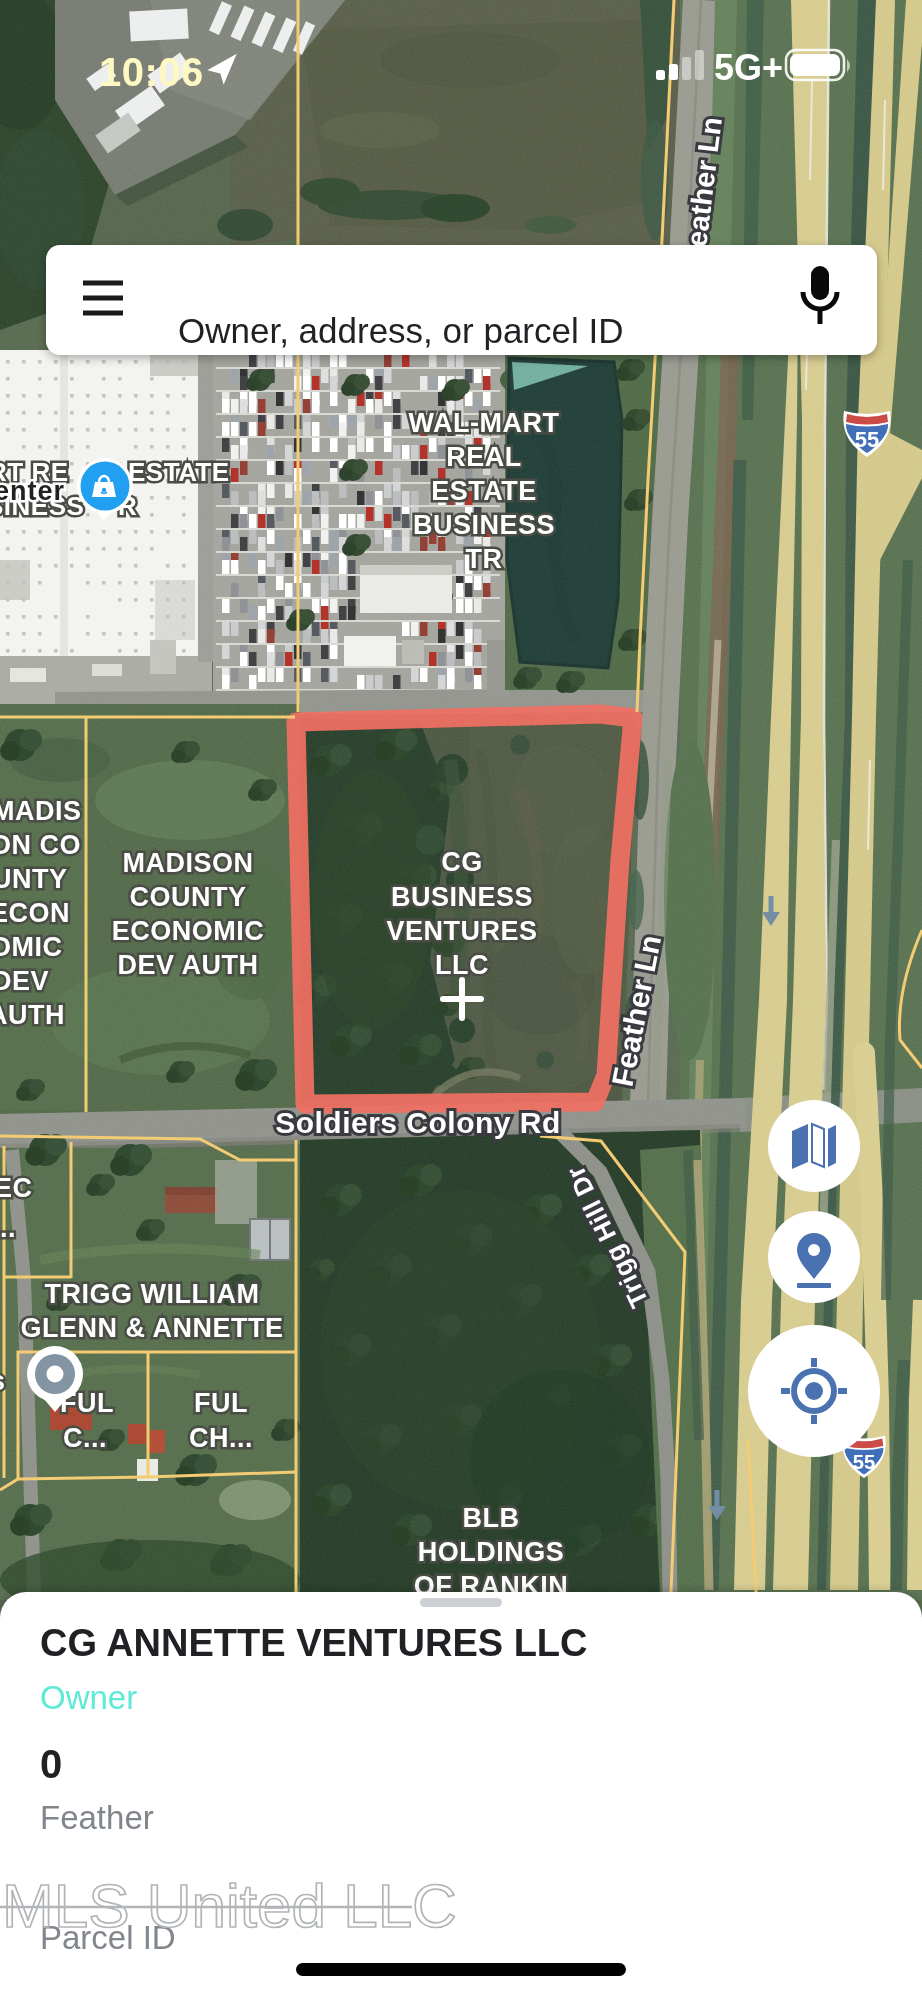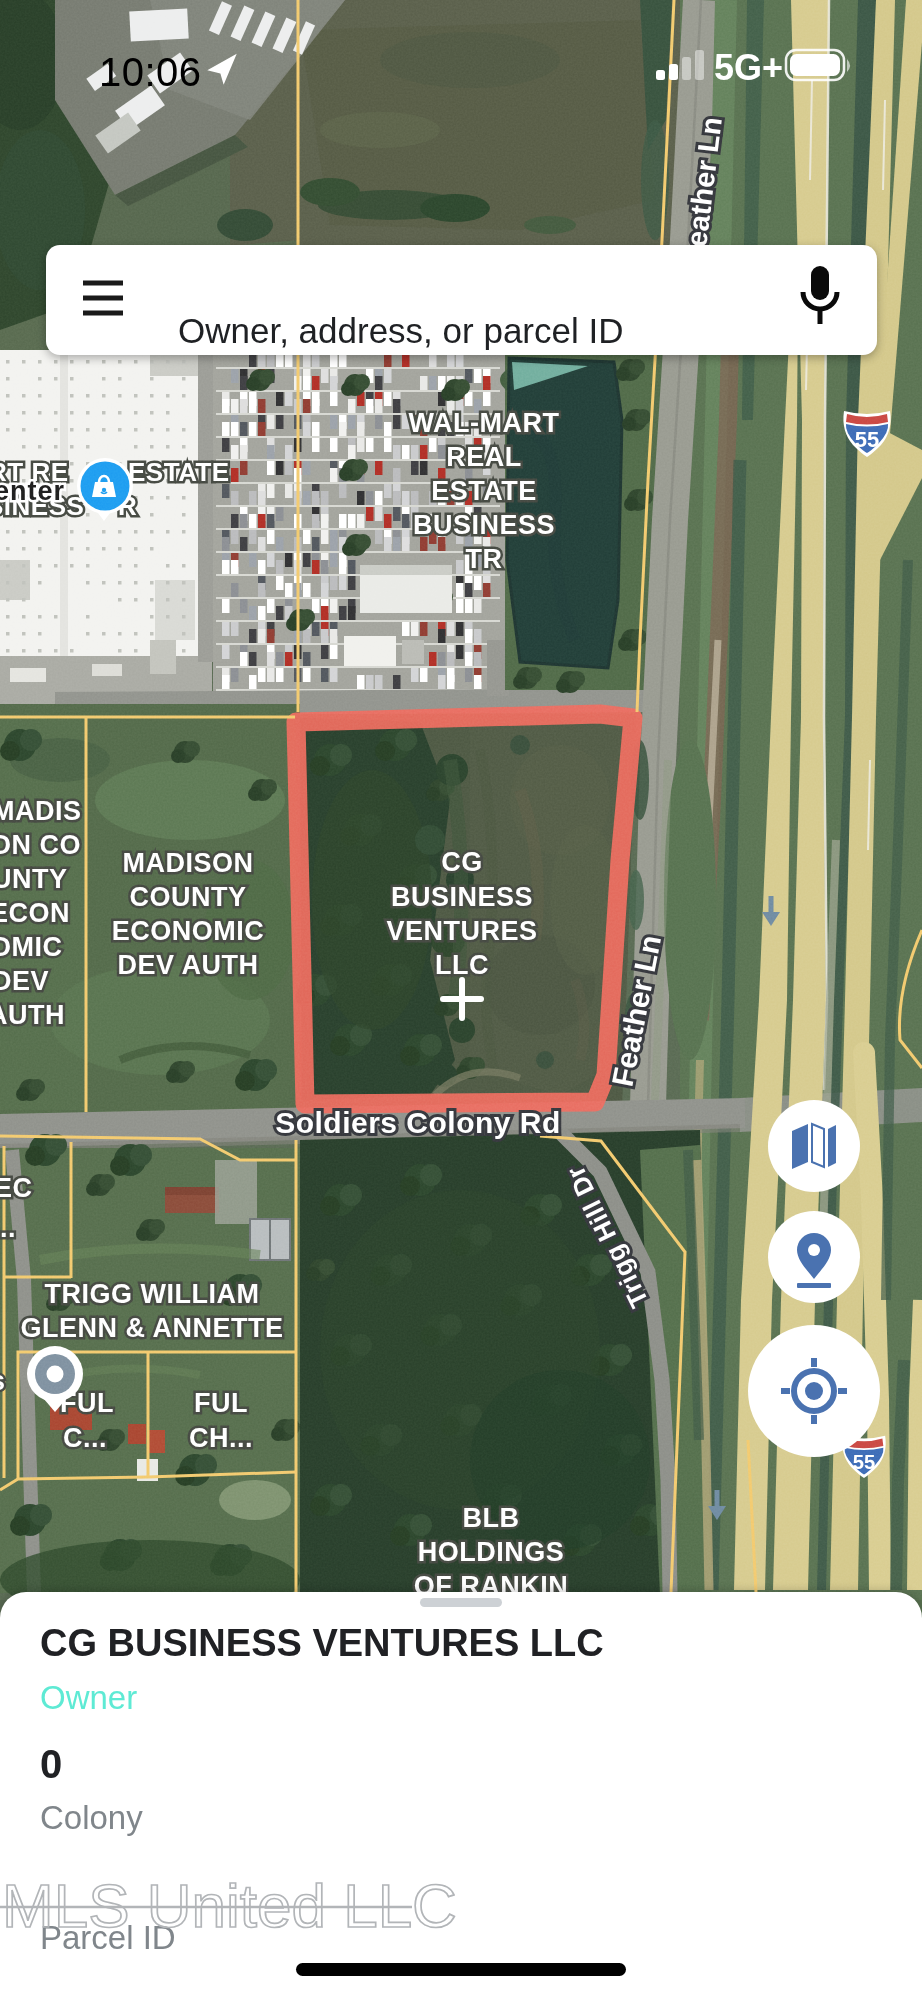--- a/index.html
+++ b/index.html
@@ -982,21 +982,21 @@
 <g transform="translate(864,1456) scale(0.92)">
   <path d="M-23,-22 Q0,-16 23,-22 Q26,-2 14,12 Q5,21 0,24 Q-5,21 -14,12 Q-26,-2 -23,-22 Z" fill="#ffffff"></path>
   <path d="M-20,-19 Q0,-13 20,-19 L21,-11 Q0,-6 -21,-11 Z" fill="#c94540"></path>
   <path d="M-21,-9 Q0,-4 21,-9 Q22,-1 12,10 Q4,18 0,20 Q-4,18 -12,10 Q-22,-1 -21,-9 Z" fill="#3a69b5"></path>
   <text x="0" y="14" font-family="Liberation Sans, sans-serif" font-size="22px" font-weight="bold" fill="#ffffff" text-anchor="middle">55</text>
 </g>
 <rect x="0" y="0" width="922" height="1600" filter="url(#grain)" style="mix-blend-mode:soft-light" opacity="0.55"></rect>
 </svg>
 
 <div class="ui" style="left:0;top:40;width:922px;height:60px;"></div>
-<div class="ui" style="left:99px;top:50px;color:#000000;font-size:40px;font-weight:normal;letter-spacing:0.5px;">10:06</div>
+<div class="ui" style="left:99px;top:50px;color:#fef9c3;font-size:40px;font-weight:bold;letter-spacing:0.5px;">10:06</div>
 <svg class="ui" style="left:204px;top:52px;" width="36" height="33" viewBox="0 0 44 40">
   <path d="M40,2 L4,22 L20,26 L24,40 Z" fill="#ffffff"></path>
 </svg>
 <svg class="ui" style="left:650px;top:44px;" width="210" height="44" viewBox="0 0 210 44">
   <g fill="#ffffff">
     <rect x="6" y="26" width="9" height="10" rx="2.5"></rect>
     <rect x="19" y="20" width="9" height="16" rx="2.5"></rect>
     <rect x="32" y="13" width="9" height="23" rx="2.5" opacity="0.45"></rect>
     <rect x="45" y="6" width="9" height="30" rx="2.5" opacity="0.45"></rect>
   </g>
@@ -1048,24 +1048,24 @@
       <line x1="0" y1="-33" x2="0" y2="-24"></line>
       <line x1="0" y1="24" x2="0" y2="33"></line>
       <line x1="-33" y1="0" x2="-24" y2="0"></line>
       <line x1="24" y1="0" x2="33" y2="0"></line>
     </g>
   </g>
 </svg>
 
 <div class="ui" style="left:0;top:1592px;width:922px;height:408px;background:#ffffff;border-radius:26px 26px 0 0;box-shadow:0 -2px 8px rgba(0,0,0,0.18);"></div>
 <div class="ui" style="left:420px;top:1598px;width:82px;height:9px;border-radius:5px;background:#cdd1d5;"></div>
-<div class="ui" style="left:40px;top:1622px;color:#202124;font-size:38px;font-weight:bold;">CG BUSINESS VENTURES LLC</div>
+<div class="ui" style="left:40px;top:1622px;color:#202124;font-size:38px;font-weight:bold;">CG ANNETTE VENTURES LLC</div>
 <div class="ui" style="left:40px;top:1679px;color:#5eead4;font-size:33px;">Owner</div>
 <div class="ui" style="left:40px;top:1742px;color:#202124;font-size:40px;font-weight:bold;">0</div>
-<div class="ui" style="left:40px;top:1799px;color:#80868b;font-size:33px;">Colony</div>
+<div class="ui" style="left:40px;top:1799px;color:#80868b;font-size:33px;">Feather</div>
 <div class="ui" style="left:40px;top:1919px;color:#80868b;font-size:33px;">Parcel ID</div>
 
 <svg class="ui" style="left:0;top:1865px;" width="480" height="90" viewBox="0 0 480 90">
   <text x="2" y="62" font-family="Liberation Sans, sans-serif" font-size="62px" fill="none" stroke="#b2b5b8" stroke-width="1.7">MLS United LLC</text>
   <line x1="0" y1="42" x2="412" y2="42" stroke="#b2b5b8" stroke-width="2.5"></line>
 </svg>
 
 <div class="ui" style="left:296px;top:1963px;width:330px;height:13px;border-radius:7px;background:#000000;"></div>
 </div>
 

